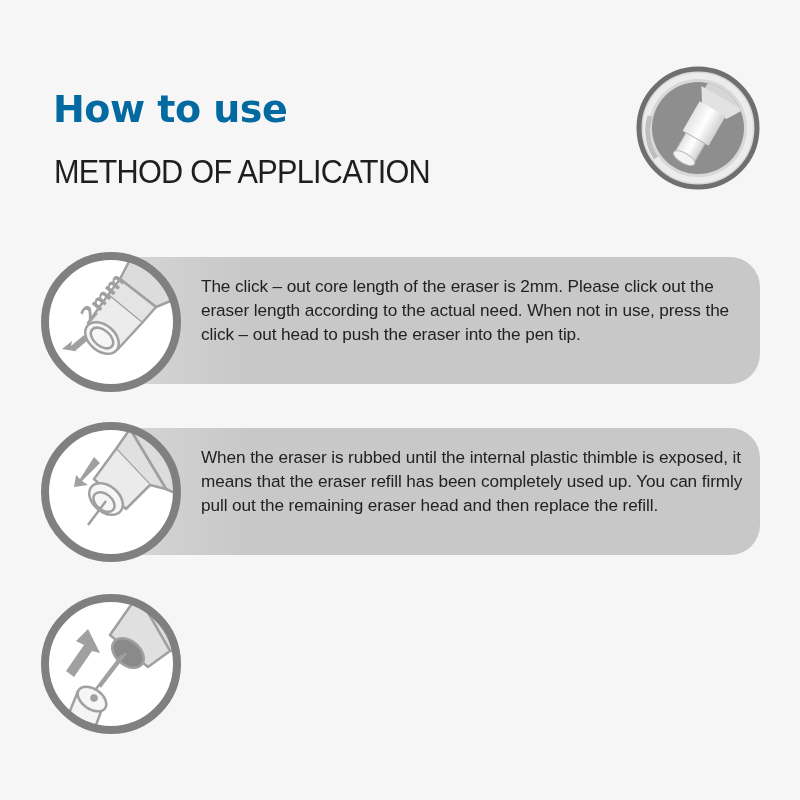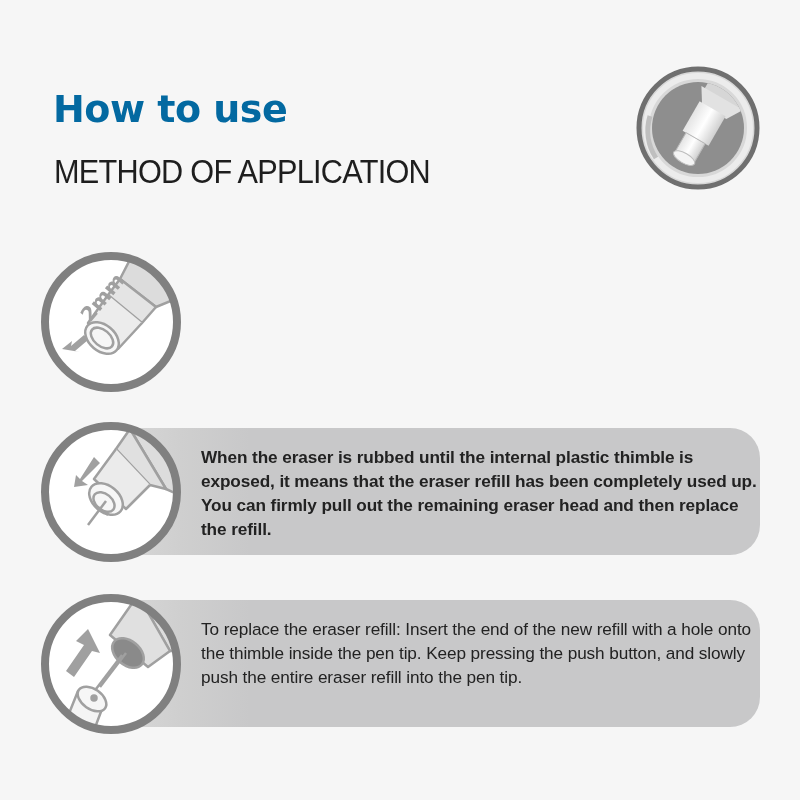--- a/index.html
+++ b/index.html
@@ -113,20 +113,23 @@
     </g>
   </g>
   <g transform="rotate(30 62 62)">
     <rect x="54" y="72" width="22" height="22" fill="url(#hcyl)" stroke="#b8b8b8" stroke-width="1"></rect>
     <ellipse cx="65" cy="95" rx="12" ry="5" fill="#f4f4f4" stroke="#bdbdbd" stroke-width="1"></ellipse>
   </g>
   <path d="M14 50 A50 50 0 0 0 20 92" fill="none" stroke="#bfbfbf" stroke-width="5"></path>
 </svg>
 
 <div class="step" style="top:250px;">
+  <div class="panel" style="top:7px;">
+    <p class="panel-text">The click – out core length of the eraser is 2mm. Please click out the eraser length according to the actual need. When not in use, press the click – out head to push the eraser into the pen tip.</p>
+  </div>
   <svg class="step-icon" viewBox="0 0 146 146" style="top:-1px;">
     <defs>
         <clipPath id="c1">
           <circle cx="73" cy="73" r="66"></circle>
         </clipPath>
       </defs>
     <circle cx="73" cy="73" r="66" fill="#ffffff"></circle>
     <g clip-path="url(#c1)" fill="none" stroke="#a0a0a0" stroke-width="2.5" stroke-linejoin="round">
       <path d="M100 -5 L150 45 L150 -5 Z" fill="#dcdcdc" stroke="none"></path>
       <path d="M100 -5 L82 30 L118 58 L150 45" fill="#dcdcdc"></path>
@@ -137,21 +140,21 @@
     </g>
     <g fill="#a0a0a0">
       <path d="M24 100 L34 92 L33 97 L46 86 L50 91 L37 102 L42 103 Z"></path>
     </g>
     <text x="52" y="74" transform="rotate(-50 52 74)" font-family="DejaVu Sans, sans-serif" font-weight="bold" font-size="20" fill="#a0a0a0">2mm</text>
     <circle cx="73" cy="73" r="66" fill="none" stroke="#808080" stroke-width="8"></circle>
   </svg>
 </div>
 
 <div class="step" style="top:421px;">
-  <div class="panel" style="top:7px;font-weight:bold;">
+  <div class="panel" style="top:7px;">
     <p class="panel-text">When the eraser is rubbed until the internal plastic thimble is exposed, it means that the eraser refill has been completely used up. You can firmly pull out the remaining eraser head and then replace the refill.</p>
   </div>
   <svg class="step-icon" viewBox="0 0 146 146" style="top:-2px;">
     <defs>
         <clipPath id="c2">
           <circle cx="73" cy="73" r="66"></circle>
         </clipPath>
       </defs>
     <circle cx="73" cy="73" r="66" fill="#ffffff"></circle>
     <g clip-path="url(#c2)" fill="none" stroke="#a0a0a0" stroke-width="2.5" stroke-linejoin="round">
@@ -162,23 +165,20 @@
       <ellipse cx="66" cy="83" rx="12" ry="8" transform="rotate(40 66 83)"></ellipse>
       <line x1="68" y1="82" x2="50" y2="106"></line>
       <line x1="60" y1="88" x2="70" y2="96"></line>
     </g>
     <path d="M56 38 L62 44 L44 62 L50 66 L36 68 L38 56 L42 60 Z" fill="#a0a0a0"></path>
     <circle cx="73" cy="73" r="66" fill="none" stroke="#808080" stroke-width="8"></circle>
   </svg>
 </div>
 
 <div class="step" style="top:593px;">
-  <div class="panel" style="top:7px;">
-    <p class="panel-text">To replace the eraser refill: Insert the end of the new refill with a hole onto the thimble inside the pen tip. Keep pressing the push button, and slowly push the entire eraser refill into the pen tip.</p>
-  </div>
   <svg class="step-icon" viewBox="0 0 146 146" style="top:-2px;">
     <defs>
         <clipPath id="c3">
           <circle cx="73" cy="73" r="66"></circle>
         </clipPath>
       </defs>
     <circle cx="73" cy="73" r="66" fill="#ffffff"></circle>
     <g clip-path="url(#c3)" fill="none" stroke="#a0a0a0" stroke-width="2.5" stroke-linejoin="round">
       <path d="M100 4 L150 10 L150 60 L132 60 Z" fill="#dcdcdc"></path>
       <path d="M100 4 L72 44 L110 76 L132 60 Z" fill="#e0e0e0"></path>

